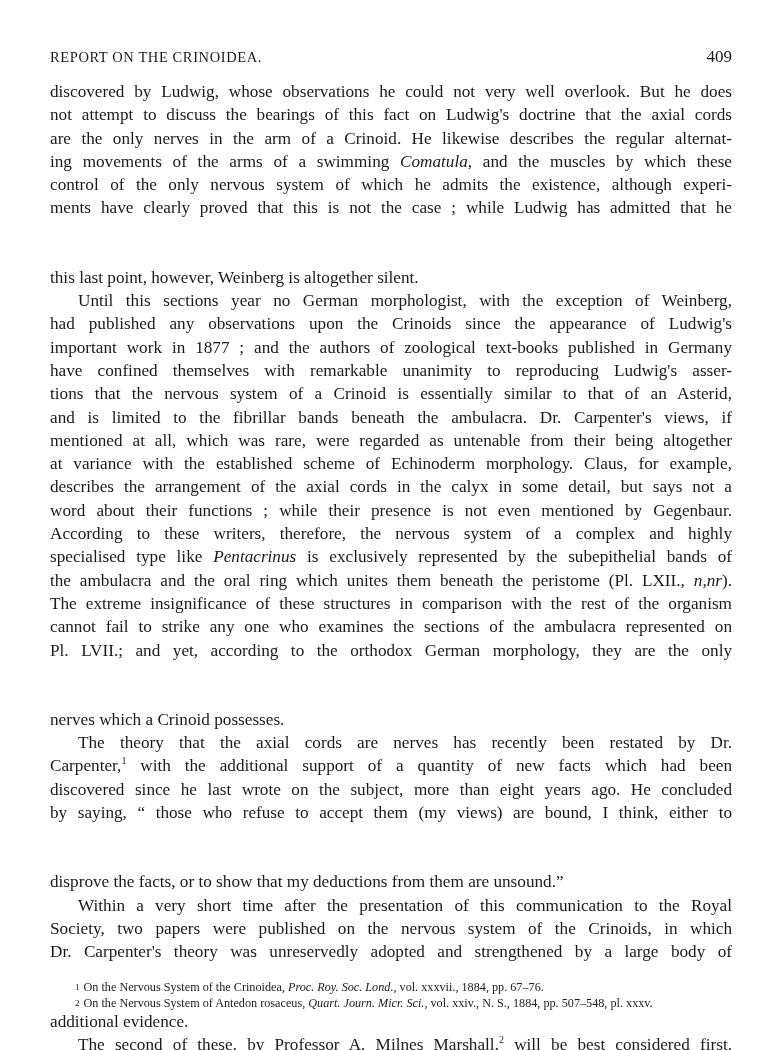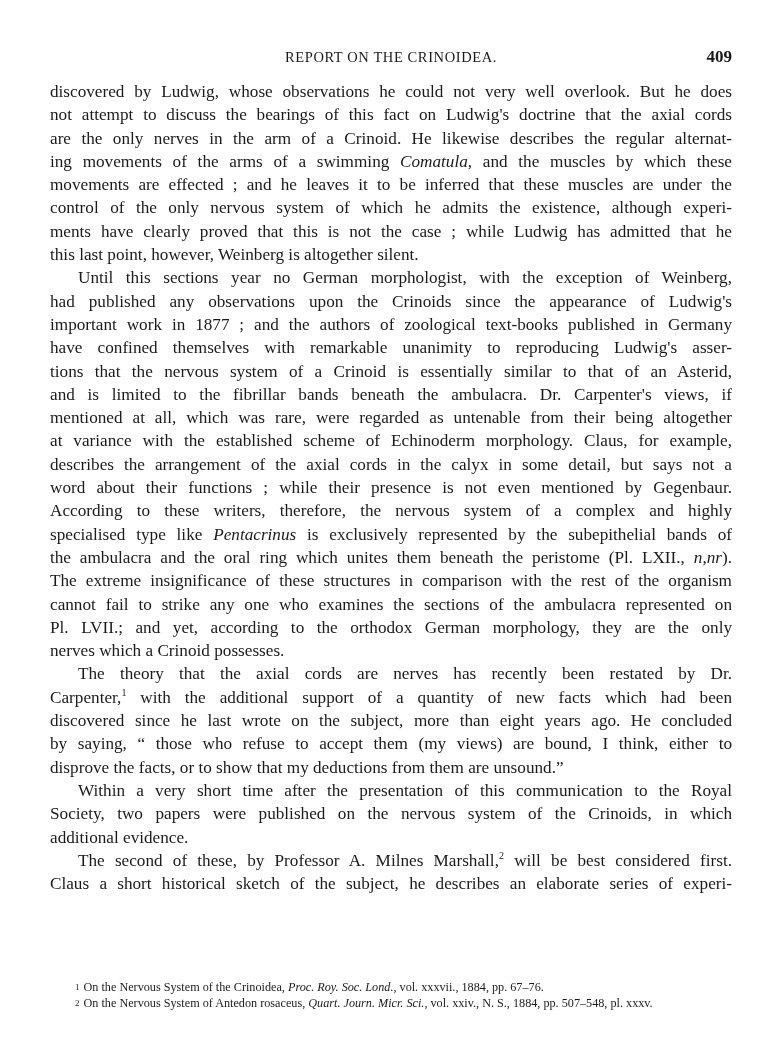--- a/index.html
+++ b/index.html
@@ -25,50 +25,50 @@
       position: absolute;
       top: 47px;
       left: 50px;
       width: 682px;
       height: 22px;
     }
     .running-title {
       position: absolute;
       left: 0;
       right: 0;
-      text-align: center;
       font-size: 14.5px;
       letter-spacing: 0.6px;
       top: 2px;
     }
     .page-number {
       position: absolute;
       right: 0;
       top: 0;
       font-size: 17px;
-      font-weight: bold;
+      font-weight: normal;
     }
     .body-text {
       position: absolute;
       top: 80px;
       left: 50px;
       width: 682px;
     }
     .line {
       display: block;
       height: 23.3px;
       line-height: 23.3px;
       font-size: 17.2px;
       text-align: justify;
       text-align-last: justify;
       white-space: nowrap;
       overflow: visible;
     }
     .line.last {
       text-align-last: left;
+      margin-top: 46px;
     }
     .line.indent {
       padding-left: 28px;
     }
     .line .it { font-style: italic; }
     sup {
       font-size: 10px;
       vertical-align: top;
       line-height: 1;
       position: relative;
@@ -105,21 +105,20 @@
     <span class="running-title">REPORT ON THE CRINOIDEA.</span>
     <span class="page-number">409</span>
   </div>
 
   <div class="body-text">
 
     <span class="line">discovered by Ludwig, whose observations he could not very well overlook.   But he does</span>
     <span class="line">not attempt to discuss the bearings of this fact on Ludwig's doctrine that the axial cords</span>
     <span class="line">are the only nerves in the arm of a Crinoid.   He likewise describes the regular alternat-</span>
     <span class="line"><span>ing movements of the arms of a swimming </span><span class="it">Comatula</span><span>, and the muscles by which these</span></span>
-    <span class="line">movements are effected ; and he leaves it to be inferred that these muscles are under the</span>
     <span class="line">control of the only nervous system of which he admits the existence, although experi-</span>
     <span class="line">ments have clearly proved that this is not the case ;  while Ludwig has admitted that he</span>
     <span class="line last">this last point, however, Weinberg is altogether silent.</span>
 
     <span class="line indent">Until this sections year no German morphologist, with the exception of Weinberg,</span>
     <span class="line">had published any observations upon the Crinoids since the appearance of Ludwig's</span>
     <span class="line">important work in 1877 ; and the authors of zoological text-books published in Germany</span>
     <span class="line">have confined themselves with remarkable unanimity to reproducing Ludwig's asser-</span>
     <span class="line">tions that the nervous system of a Crinoid is essentially similar to that of an Asterid,</span>
     <span class="line">and is limited to the fibrillar bands beneath the ambulacra.   Dr. Carpenter's views, if</span>
@@ -136,20 +135,21 @@
     <span class="line last">nerves which a Crinoid possesses.</span>
 
     <span class="line indent">The theory that the axial cords are nerves has recently been restated by Dr.</span>
     <span class="line"><span>Carpenter,</span><sup>1</sup><span> with the additional support of a quantity of new facts which had been</span></span>
     <span class="line">discovered since he last wrote on the subject, more than eight years ago.   He concluded</span>
     <span class="line">by saying, “ those who refuse to accept them (my views) are bound, I think, either to</span>
     <span class="line last">disprove the facts, or to show that my deductions from them are unsound.”</span>
 
     <span class="line indent">Within a very short time after the presentation of this communication to the Royal</span>
     <span class="line">Society, two papers were published on the nervous system of the Crinoids, in which</span>
+    <span class="line">Dr. Carpenter's theory was unreservedly adopted and strengthened by a large body of</span>
     <span class="line last">additional evidence.</span>
 
     <span class="line indent"><span>The second of these, by Professor A. Milnes Marshall,</span><sup>2</sup><span> will be best considered first.</span></span>
     <span class="line">Claus a short historical sketch of the subject, he describes an elaborate series of experi-</span>
   </div>
 
   <div class="footnotes">
     <span class="footnote"><span class="fn-mark">1</span><span>On the Nervous System of the Crinoidea, </span><span class="it">Proc. Roy. Soc. Lond.</span><span>, vol. xxxvii., 1884, pp. 67–76.</span></span>
     <span class="footnote"><span class="fn-mark">2</span><span>On the Nervous System of Antedon rosaceus, </span><span class="it">Quart. Journ. Micr. Sci.</span><span>, vol. xxiv., N. S., 1884, pp. 507–548, pl. xxxv.</span></span>
   </div>

